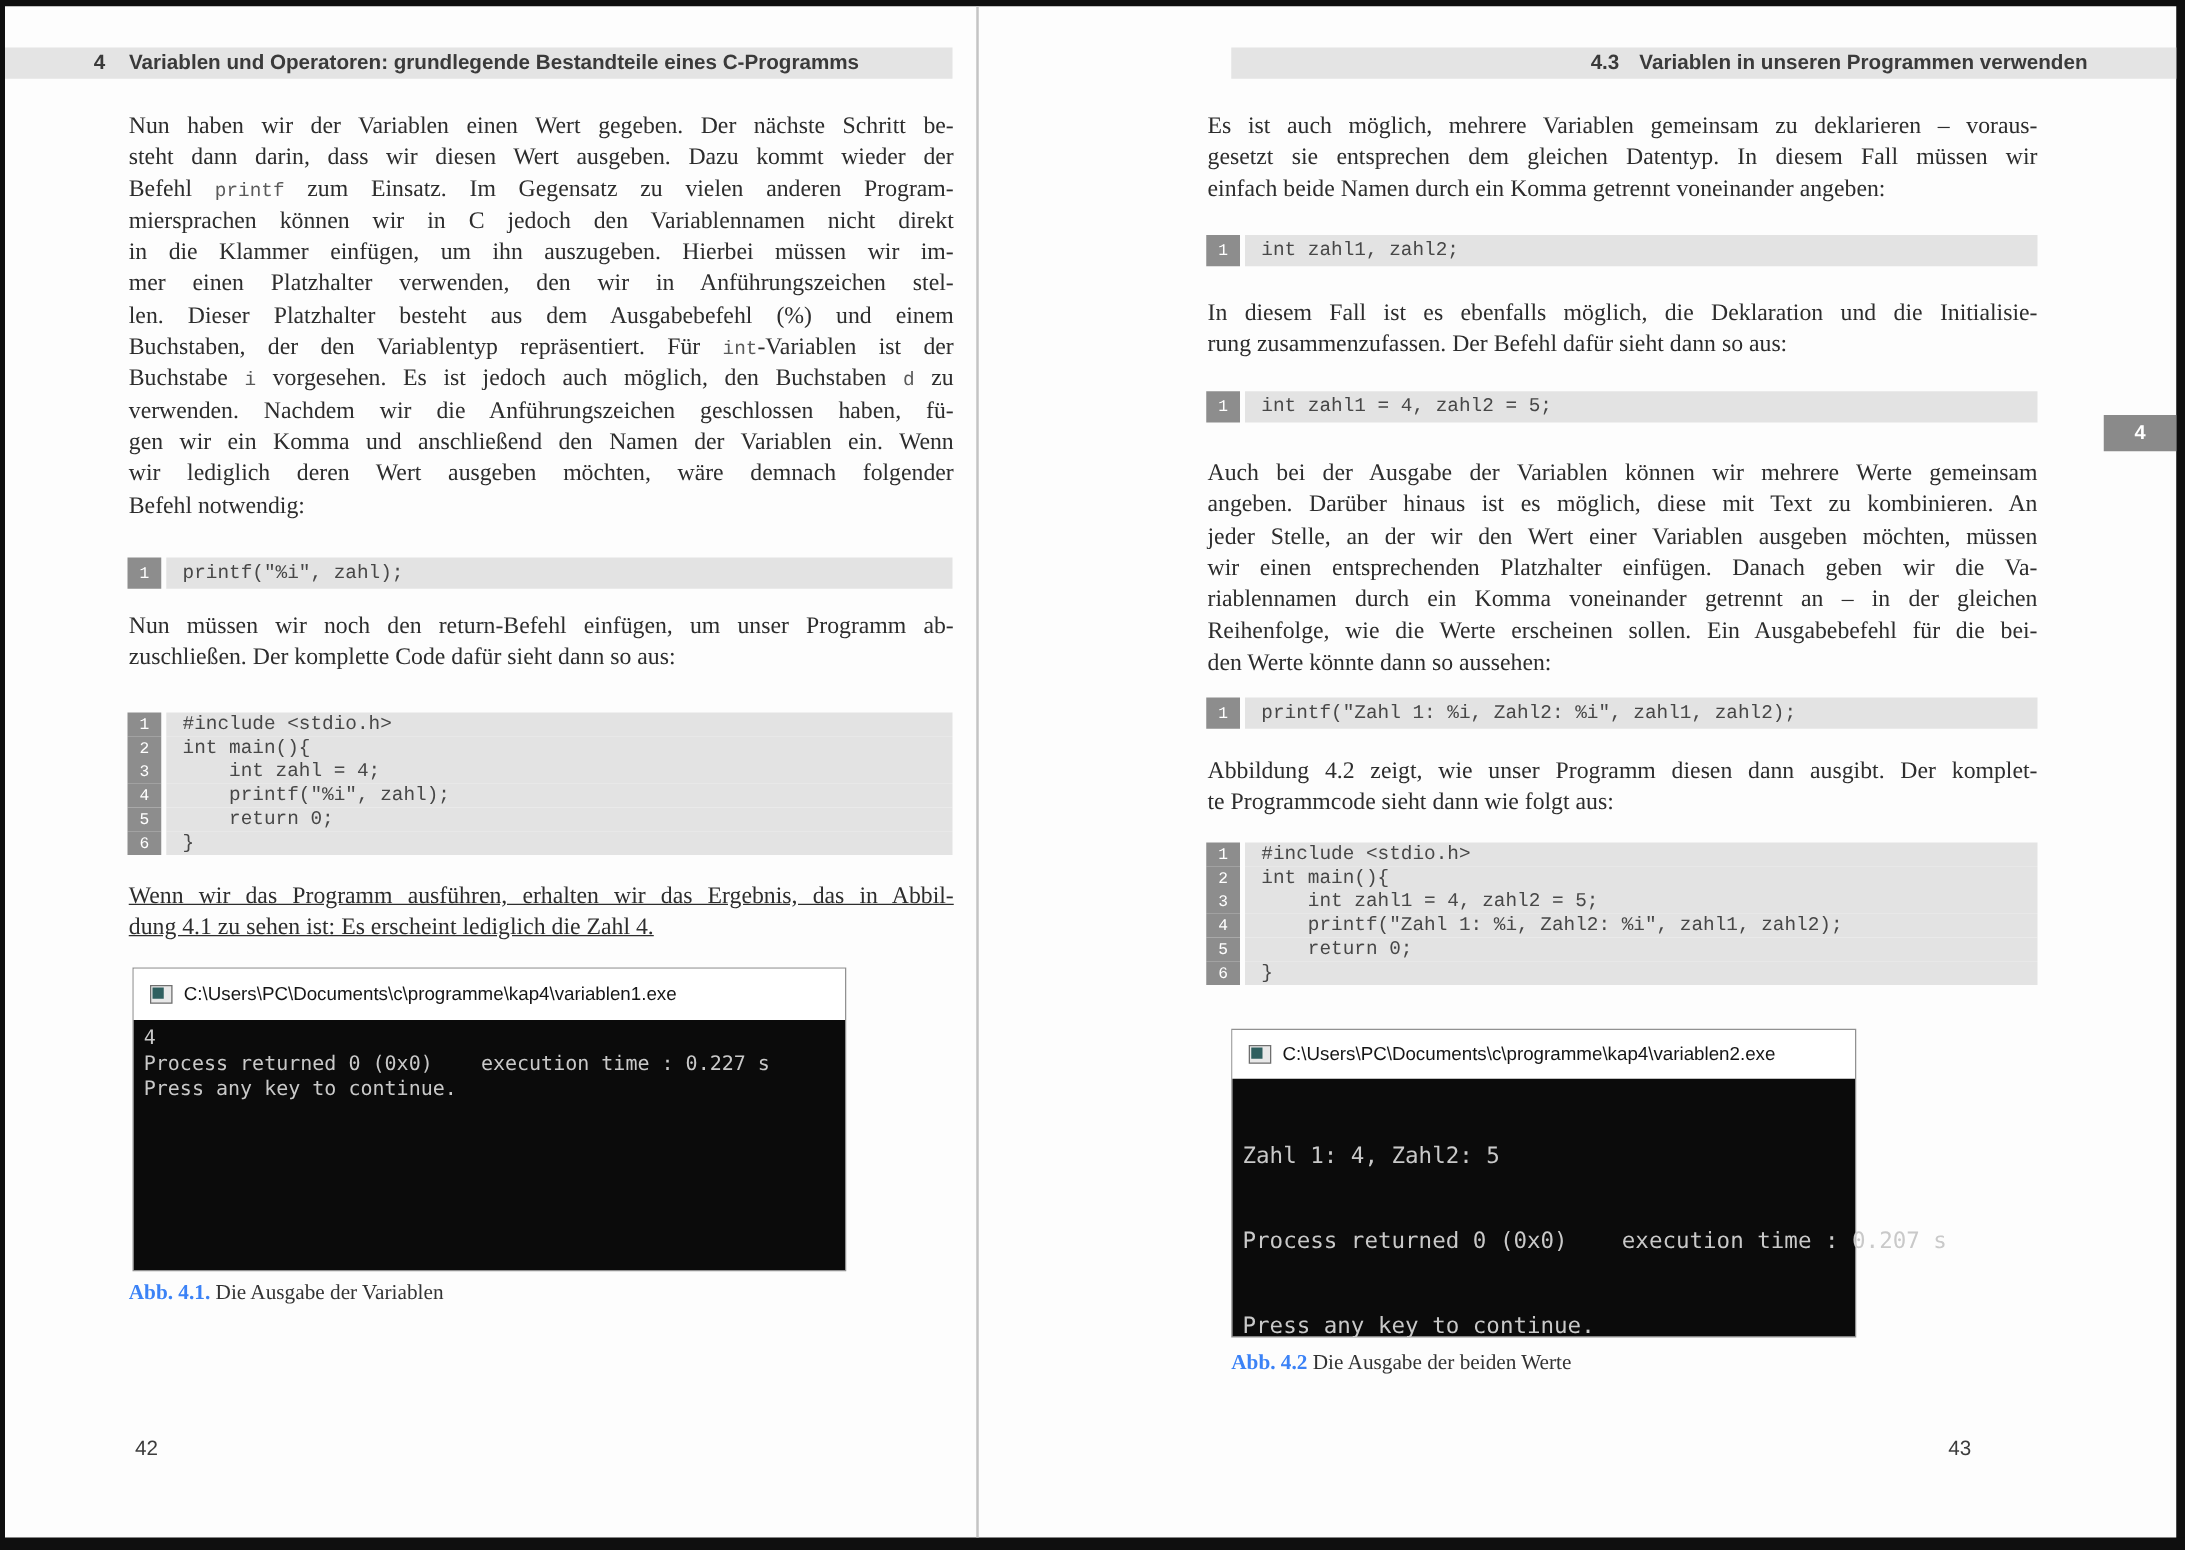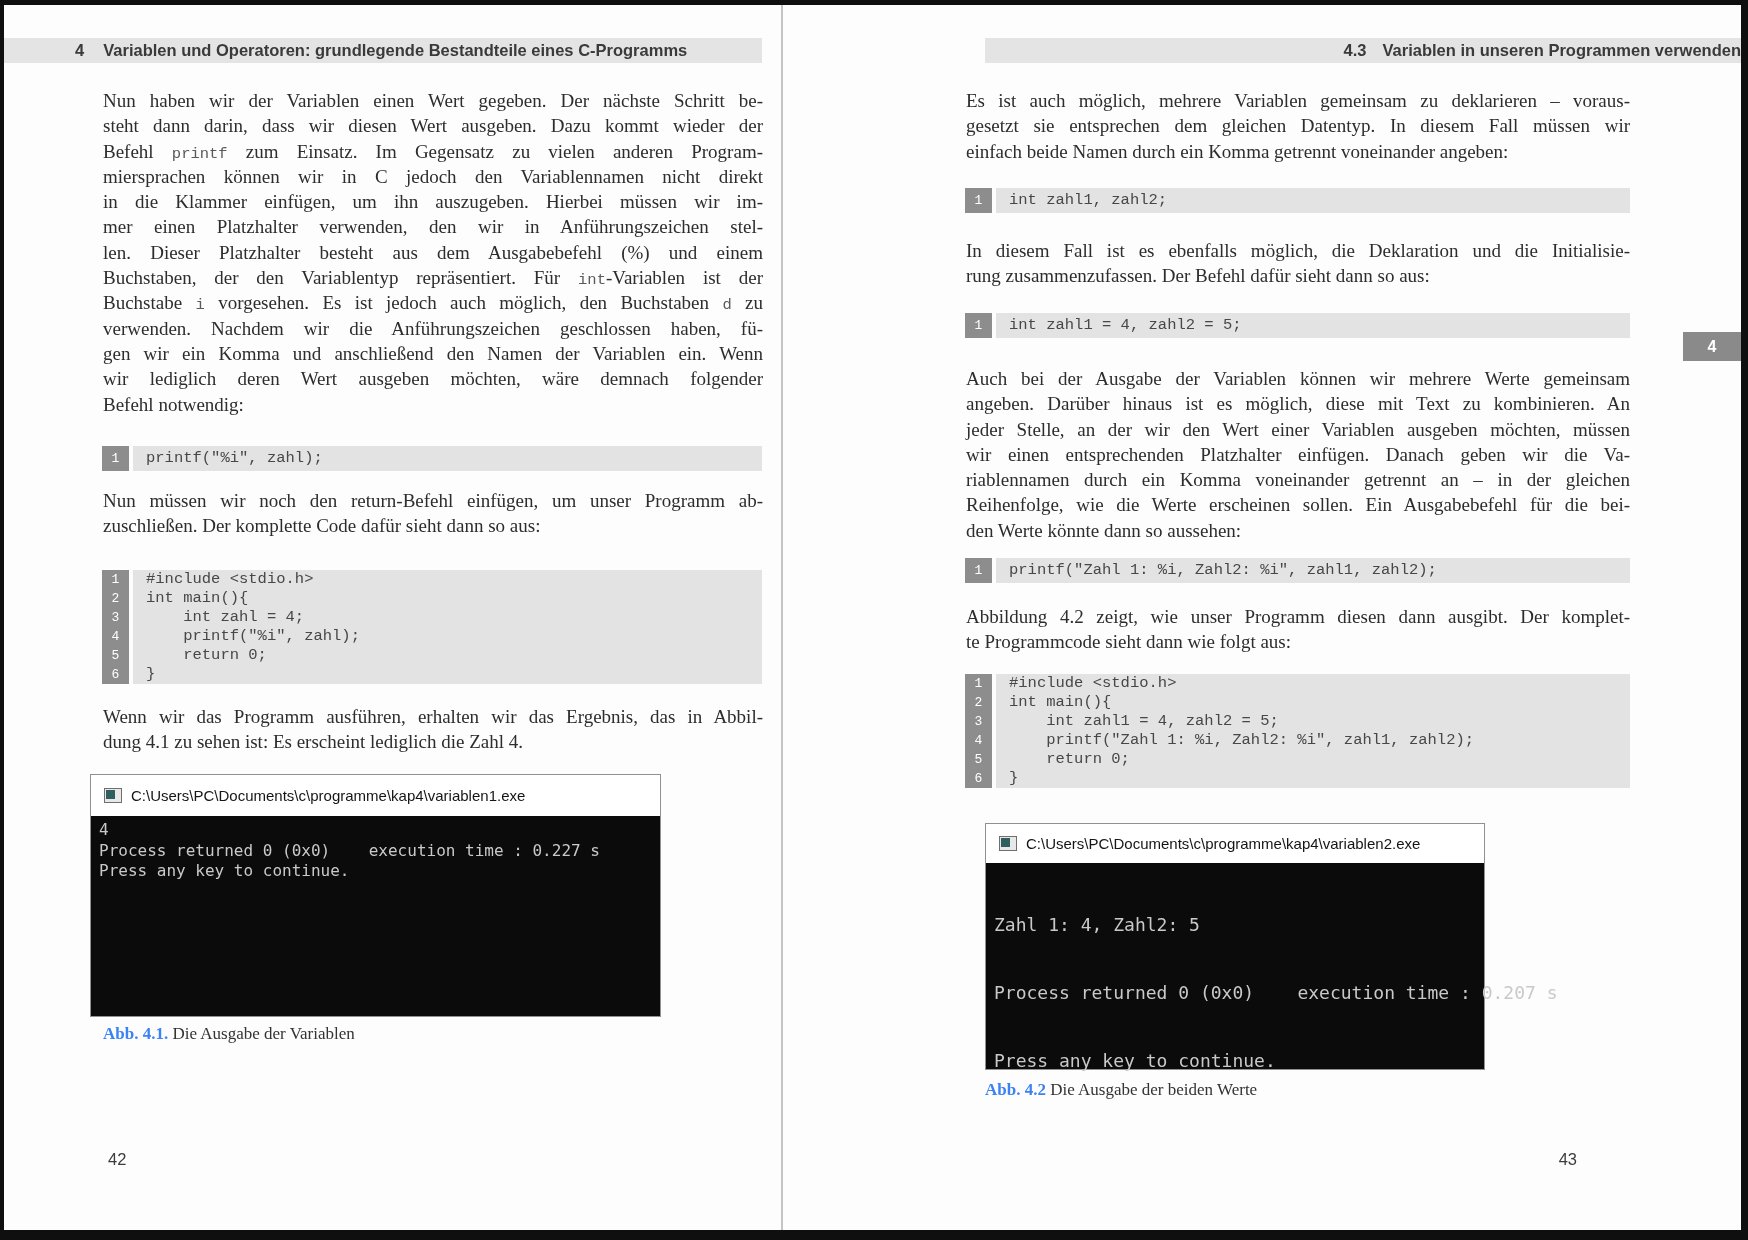--- a/index.html
+++ b/index.html
@@ -8,21 +8,21 @@
   .strip { position:absolute; background:#0f0f0f; }
   .strip-top { left:0; top:0; width:1748px; height:5px; }
   .strip-left { left:0; top:0; width:4px; height:1240px; }
   .strip-right { left:1741px; top:0; width:7px; height:1240px; }
   .strip-bottom { left:0; top:1230px; width:1748px; height:10px; }
   .divider { position:absolute; left:781px; top:5px; width:2px; height:1225px; background:#c4c4c4; }
 
   .runhead { position:absolute; height:25px; background:#e4e4e4; display:flex; align-items:center;
              font:bold 16.5px "Liberation Sans", sans-serif; color:#3a3a3a; box-sizing:border-box; }
   .runhead-left { left:4px; top:38px; width:758px; padding-left:71px; gap:19px; }
-  .runhead-right { left:985px; top:38px; width:756px; justify-content:flex-end; gap:16px; }
+  .runhead-right { left:985px; top:38px; width:756px; justify-content:flex-end; padding-right:71px; gap:16px; }
 
   .tab { position:absolute; left:1683px; top:332px; width:58px; height:29px; background:#8a8a8a;
          color:#ffffff; font:bold 16px "Liberation Sans", sans-serif;
          display:flex; align-items:center; justify-content:center; }
 
   .para { position:absolute; width:660px; font:19px/25.3px "Liberation Serif", "DejaVu Serif", serif; color:#2d2d2d; }
   .tline { height:25.3px; text-align:justify; text-align-last:justify; overflow:visible; }
   .tline-last { text-align-last:left; }
   .icode { font-family:"Liberation Mono", "DejaVu Sans Mono", monospace; font-size:15.5px; color:#5a5a5a; }
 
@@ -50,22 +50,22 @@
 
   .caption { position:absolute; font:17px "Liberation Serif", "DejaVu Serif", serif; color:#333333; }
   .caption .cap-label { font-weight:bold; color:#3b82f6; }
   .pagenum { position:absolute; font:16.5px "Liberation Sans", sans-serif; color:#3c3c3c; }
 
   
   .lp-p1 { left:103px; top:88px; }
   .lp-code1 { left:102px; top:446px; }
   .lp-p2 { left:103px; top:488px; }
   .lp-code2 { left:102px; top:570px; }
-  .lp-p3 { left:103px; top:704px; }
-  .lp-console { left:90px; top:774px; width:571px; }
+  .lp-p3 { left:103px; top:704px;text-decoration:underline; }
+  .lp-console { left:106px; top:774px; width:571px; }
   .lp-caption { left:103px; top:1024px; }
   .lp-pagenum { left:108px; top:1150px; }
 
   
   .rp-p1 { left:966px; top:88px; width:664px; }
   .rp-code1 { left:965px; top:188px; width:665px; }
   .rp-p2 { left:966px; top:238px; width:664px; }
   .rp-code2 { left:965px; top:313px; width:665px; }
   .rp-p3 { left:966px; top:366px; width:664px; }
   .rp-code3 { left:965px; top:558px; width:665px; }

